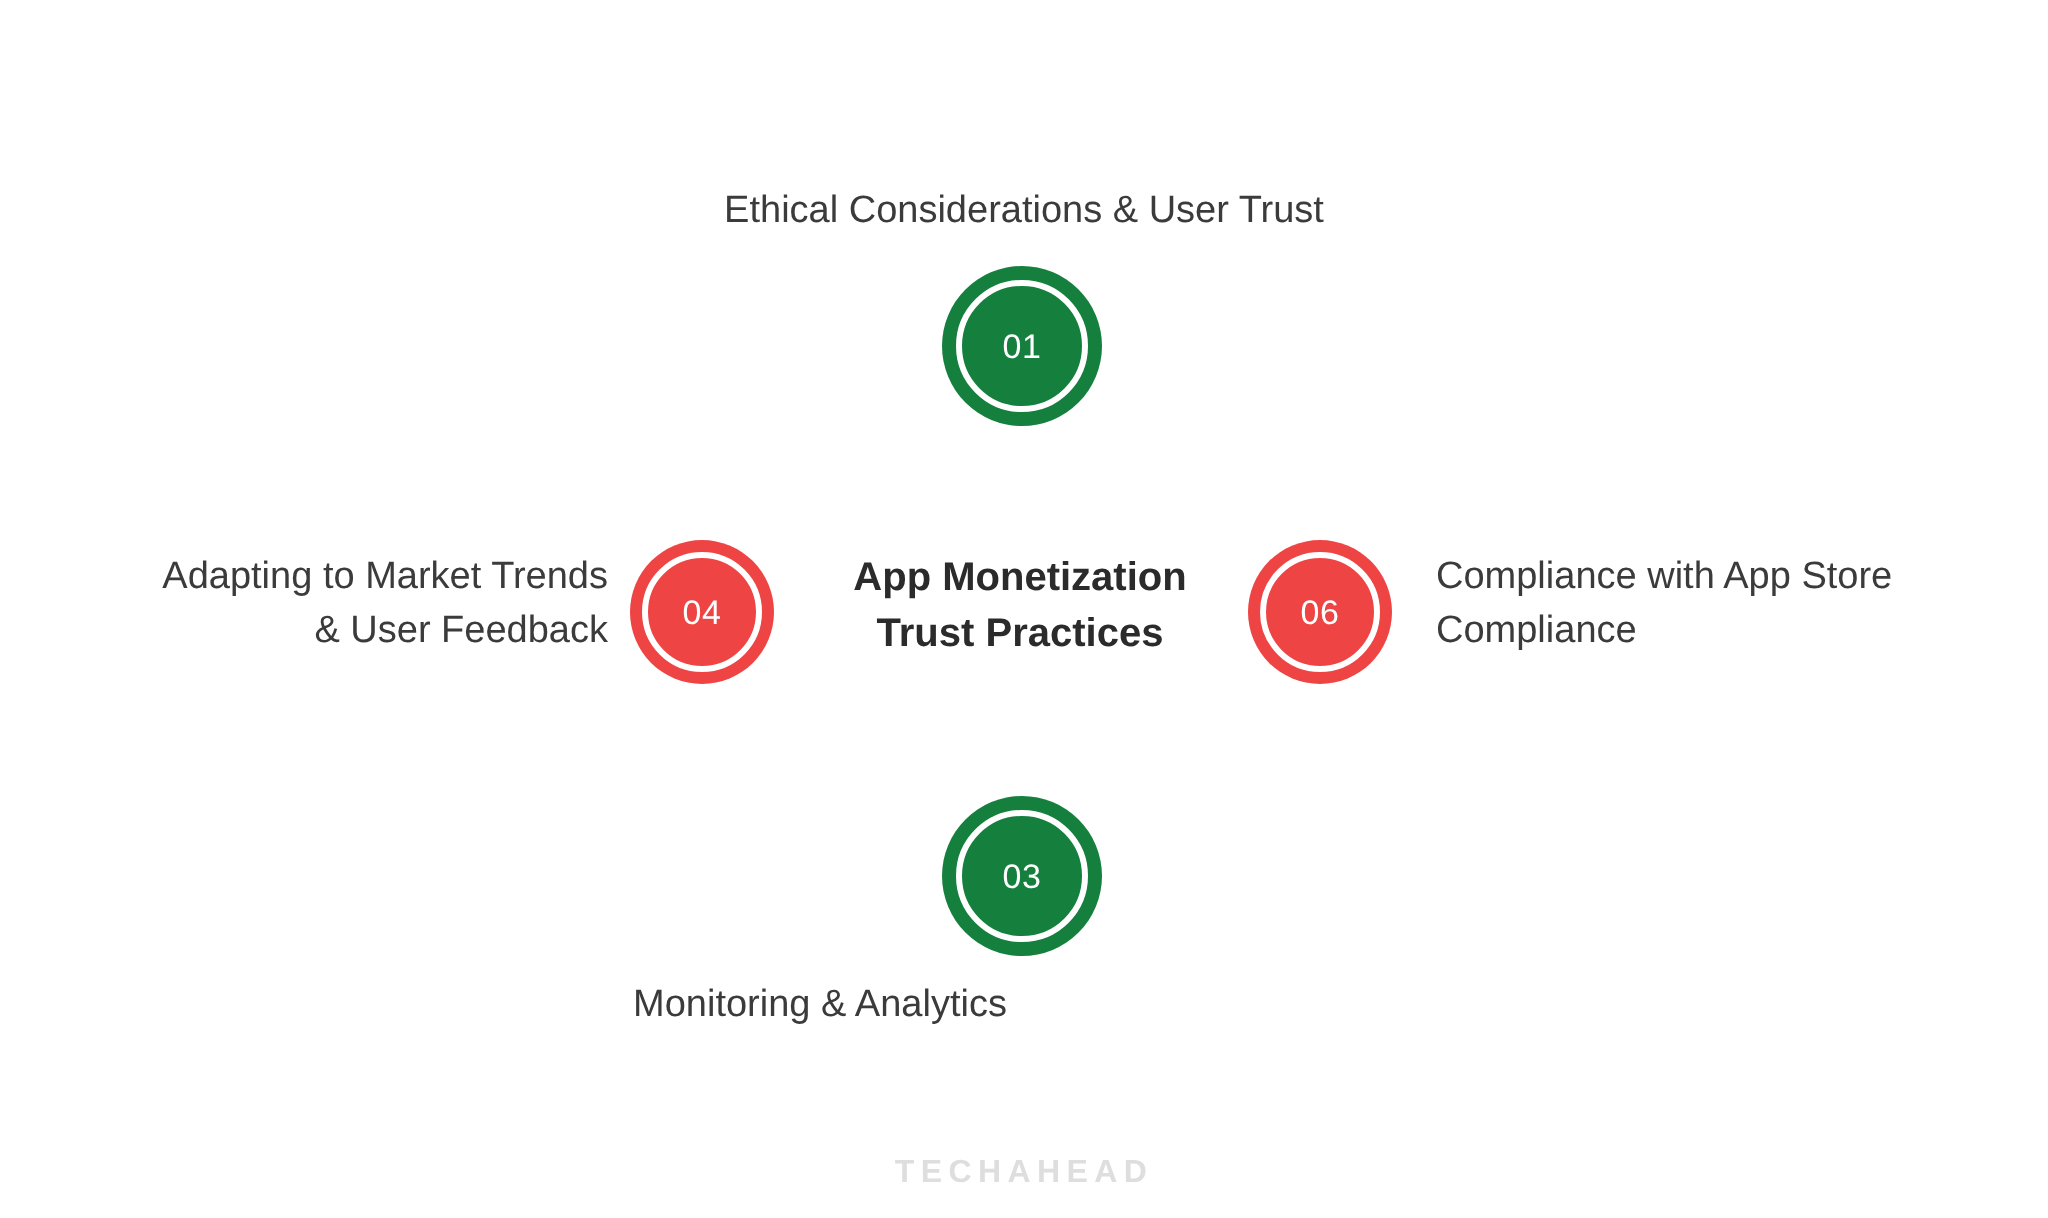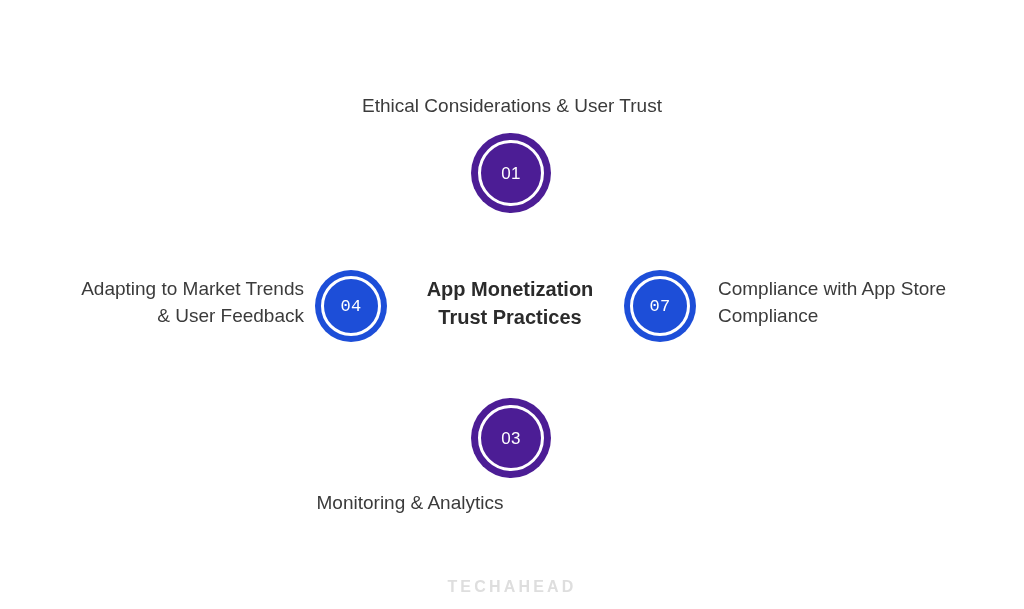--- a/index.html
+++ b/index.html
@@ -41,25 +41,24 @@
     border-radius: 50%;
     border: 3px solid #ffffff;
     box-sizing: border-box;
   }
   .node-circle .num {
     position: relative;
     z-index: 2;
   }
 
   .circle-dark {
-    background: #4c1d95;
+    background: #15803d;
   }
   .circle-light {
-    background: #1d4ed8;
-    font-family: Liberation Mono, monospace;
+    background: #ef4444;
   }
 
   
   #circle-01 {
     left: 471px;
     top: 133px;
     width: 80px;
     height: 80px;
   }
   #circle-01 .ring { left: 7px; top: 7px; right: 7px; bottom: 7px; }
@@ -178,21 +177,21 @@
     <span class="num">04</span>
   </div>
 
   <div id="center-title">
     <div>App Monetization</div>
     <div>Trust Practices</div>
   </div>
 
   <div class="node-circle circle-light" id="circle-02">
     <span class="ring"></span>
-    <span class="num">07</span>
+    <span class="num">06</span>
   </div>
 
   <div class="node-label" id="label-02">
     <div>Compliance with App Store</div>
     <div>Compliance</div>
   </div>
 
   <div class="node-circle circle-dark" id="circle-03">
     <span class="ring"></span>
     <span class="num">03</span>

